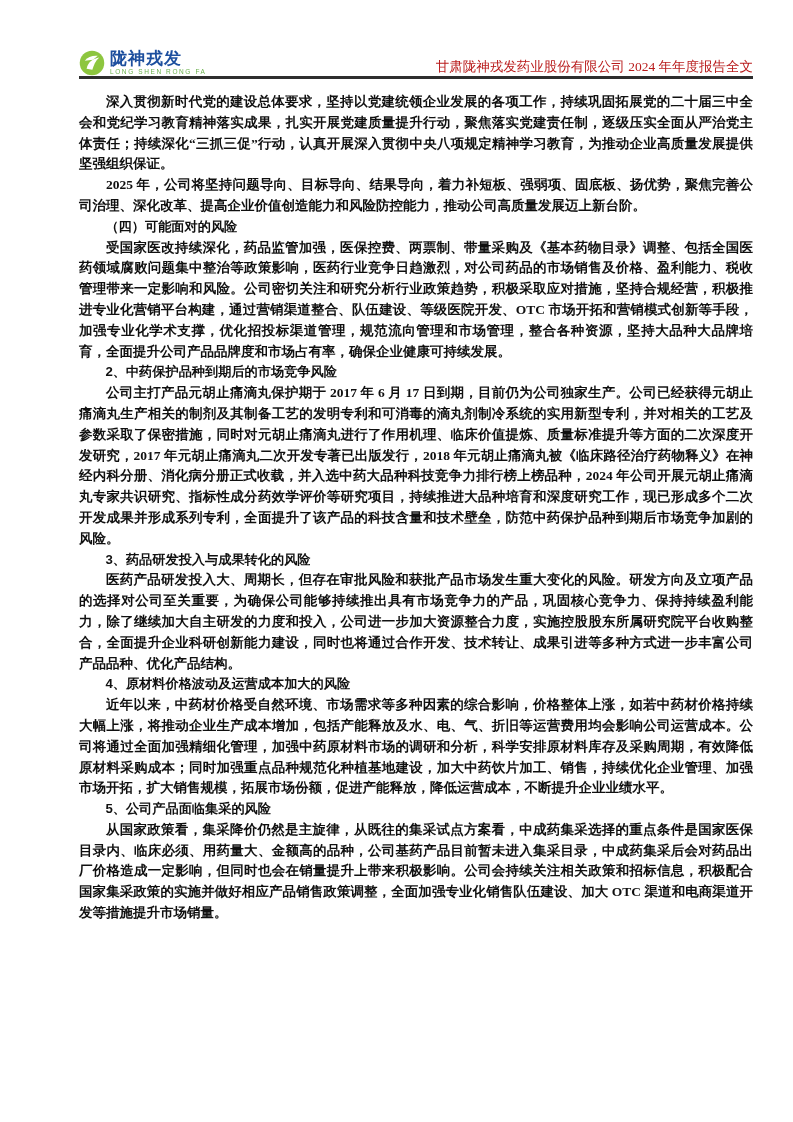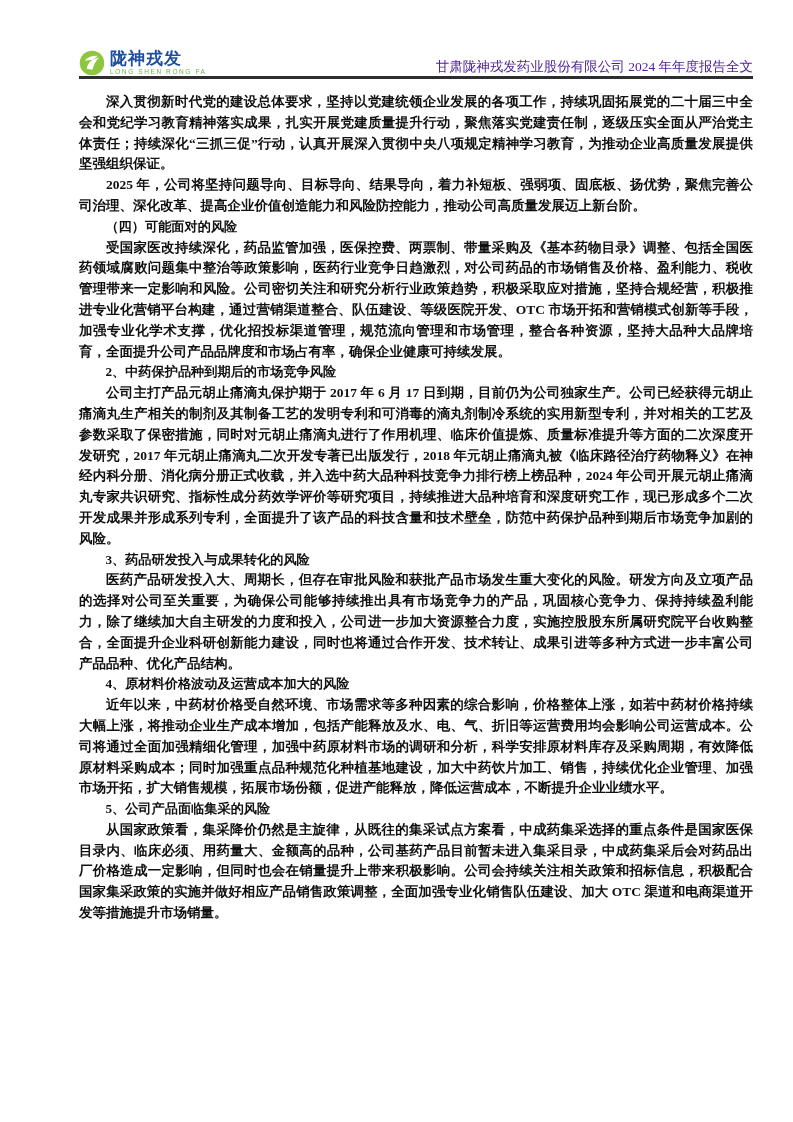--- a/index.html
+++ b/index.html
@@ -19,37 +19,37 @@
   .logo-mark{width:26px;height:26px;flex:0 0 auto;}
   .logo-text{display:flex;flex-direction:column;line-height:1;}
   .logo-cn{
     font-family:"Liberation Sans","DejaVu Sans",sans-serif;
     font-weight:bold;font-size:17px;color:#1d4f9e;letter-spacing:1px;
   }
   .logo-en{
     font-family:"Liberation Sans","DejaVu Sans",sans-serif;
     font-size:6.5px;color:#6ab04c;letter-spacing:1.6px;margin-top:2px;
   }
-  .header-title{font-size:13.5px;color:#4c1d95;white-space:nowrap;}
+  .header-title{font-size:13.5px;color:#b91c1c;white-space:nowrap;}
   .header-rule{
     position:absolute;left:79px;right:40px;top:76px;height:3px;background:#2e2e2e;
   }
 
   
   .content{position:absolute;left:79px;right:40px;top:92px;}
   p.para{
     margin:0;padding:0;
     font-size:13.5px;line-height:20.8px;
     text-align:justify;text-indent:2em;
     word-break:break-all;
     font-weight:bold;
   }
   p.h2{
     font-weight:bold;
-    font-family:Liberation Serif, serif;
+    font-family:Liberation Sans, sans-serif;
     font-size:13.2px;line-height:20.8px;
     text-indent:2em;margin:0;
   }
   .section-title{
     font-family:"Liberation Sans","DejaVu Sans",sans-serif;
     font-weight:bold;font-size:16.5px;line-height:22px;
     margin:36px 0 0 0;color:#000;
   }
   .applicable{
     margin-top:22px;font-size:13.5px;line-height:20px;color:#1a1a1a;

